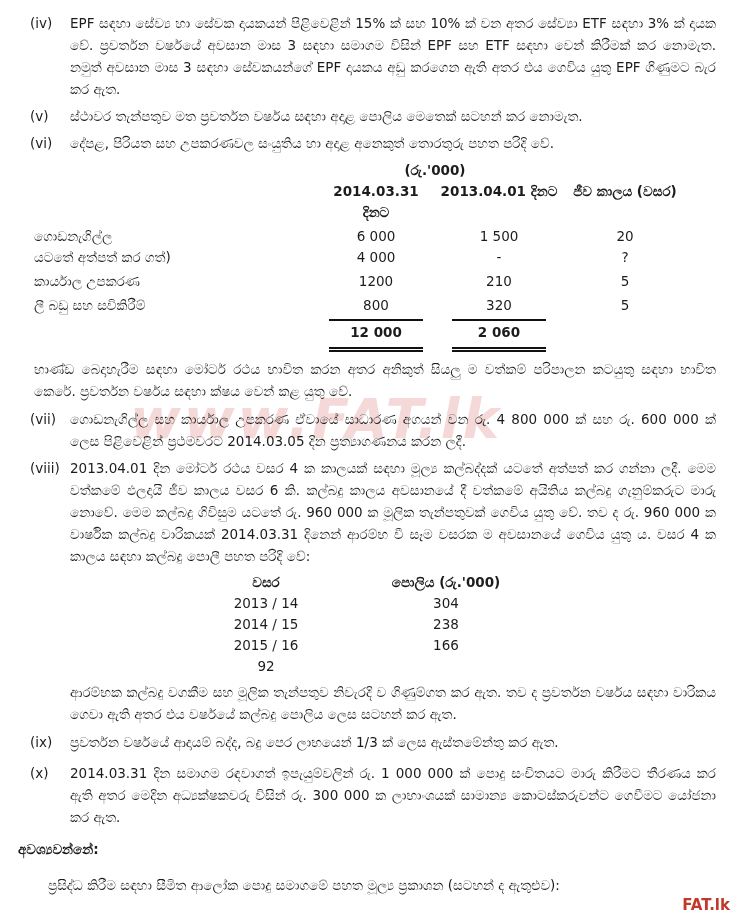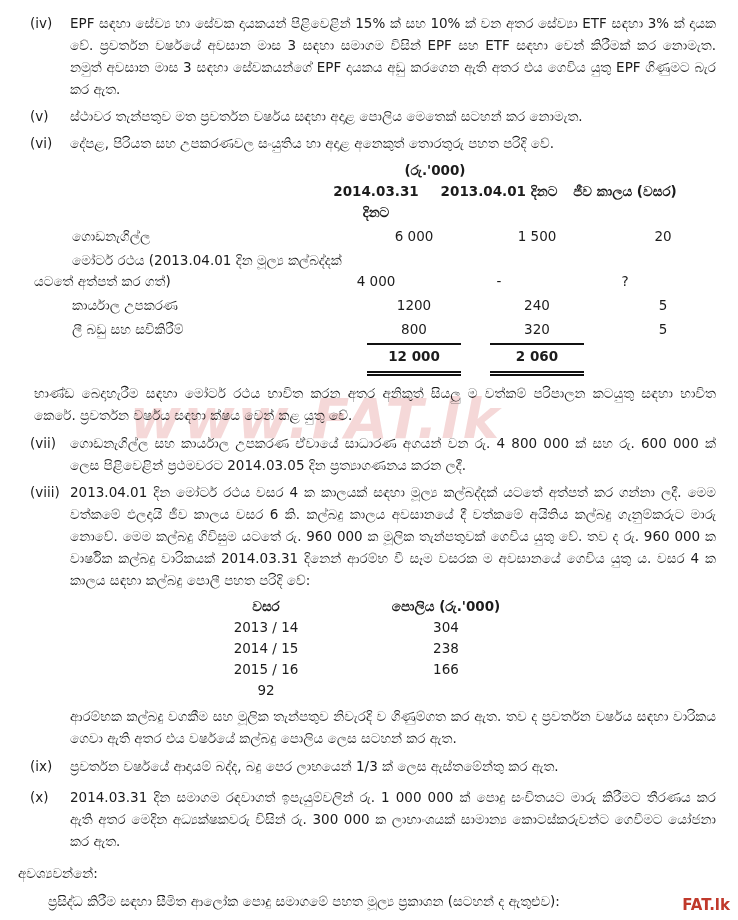--- a/index.html
+++ b/index.html
@@ -28,33 +28,33 @@
   .note .num { flex:none; width:52px; padding-left:12px; box-sizing:border-box; }
   .note .body { flex:1; text-align:justify; padding-right:2px; }
   
   .asset-table { margin:2px 0 6px 16px; width:668px; }
   .unit-row { display:grid; grid-template-columns:286px 112px 134px 118px; }
   .unit-row .u { grid-column:2 / span 2; text-align:center; font-weight:bold; transform:translateX(-8px); }
   .t-row { display:grid; grid-template-columns:286px 112px 134px 118px; line-height:21px; }
   .t-row .c0 { text-align:left; }
   .t-row .c1, .t-row .c2, .t-row .c3 { text-align:center; }
   .t-head { font-weight:bold; }
-  .t-row.vals { margin-top:3px;margin-left:38px; }
+  .t-row.vals { margin-top:3px; }
   .tot { display:inline-block; min-width:86px; text-align:center; font-weight:bold;
          border-top:2px solid #111; border-bottom:5px double #111; padding:1px 4px 4px; }
   
   .para { text-align:justify; margin:6px 0 6px 16px; padding-right:2px; }
   .cont { text-align:justify; margin:4px 0 6px 52px; padding-right:2px; }
   
   .lease-table { margin:2px 0 4px 168px; width:360px; }
   .l-row { display:grid; grid-template-columns:160px 200px; line-height:21px; }
   .l-row span { text-align:center; }
   .l-head { font-weight:bold; }
   
-  .req-head { font-weight:normal; margin:10px 0 6px 0; }
+  .req-head { font-weight:bold; margin:10px 0 14px 0; }
   .req-intro { margin:2px 0 4px 30px; }
   .brand { position:absolute; right:8px; bottom:4px; font-weight:bold; font-size:15px; z-index:1; }
 </style>
 </head>
 <body>
 
 <div class="page">
   <div class="watermark">www.FAT.lk</div>
 
   <div class="content">
@@ -85,37 +85,31 @@
         <span class="c3">ජීව කාලය (වසර)</span>
       </div>
 
       <div class="t-row vals">
         <span class="c0">ගොඩනැගිල්ල</span>
         <span class="c1">6 000</span>
         <span class="c2">1 500</span>
         <span class="c3">20</span>
       </div>
 
-      <div class="t-row vals">
-        <span class="c0">මෝටර් රථය (2013.04.01 දින මූල්‍ය කල්බද්දක්</span>
-        <span class="c1"></span>
-        <span class="c2"></span>
-        <span class="c3"></span>
-      </div>
       <div class="t-row">
         <span class="c0">යටතේ අත්පත් කර ගත්)</span>
         <span class="c1">4 000</span>
         <span class="c2">-</span>
         <span class="c3">?</span>
       </div>
 
       <div class="t-row vals">
         <span class="c0">කාර්යාල උපකරණ</span>
         <span class="c1">1200</span>
-        <span class="c2">240</span>
+        <span class="c2">210</span>
         <span class="c3">5</span>
       </div>
 
       <div class="t-row vals">
         <span class="c0">ලී බඩු සහ සවිකිරීම්</span>
         <span class="c1">800</span>
         <span class="c2">320</span>
         <span class="c3">5</span>
       </div>
 

